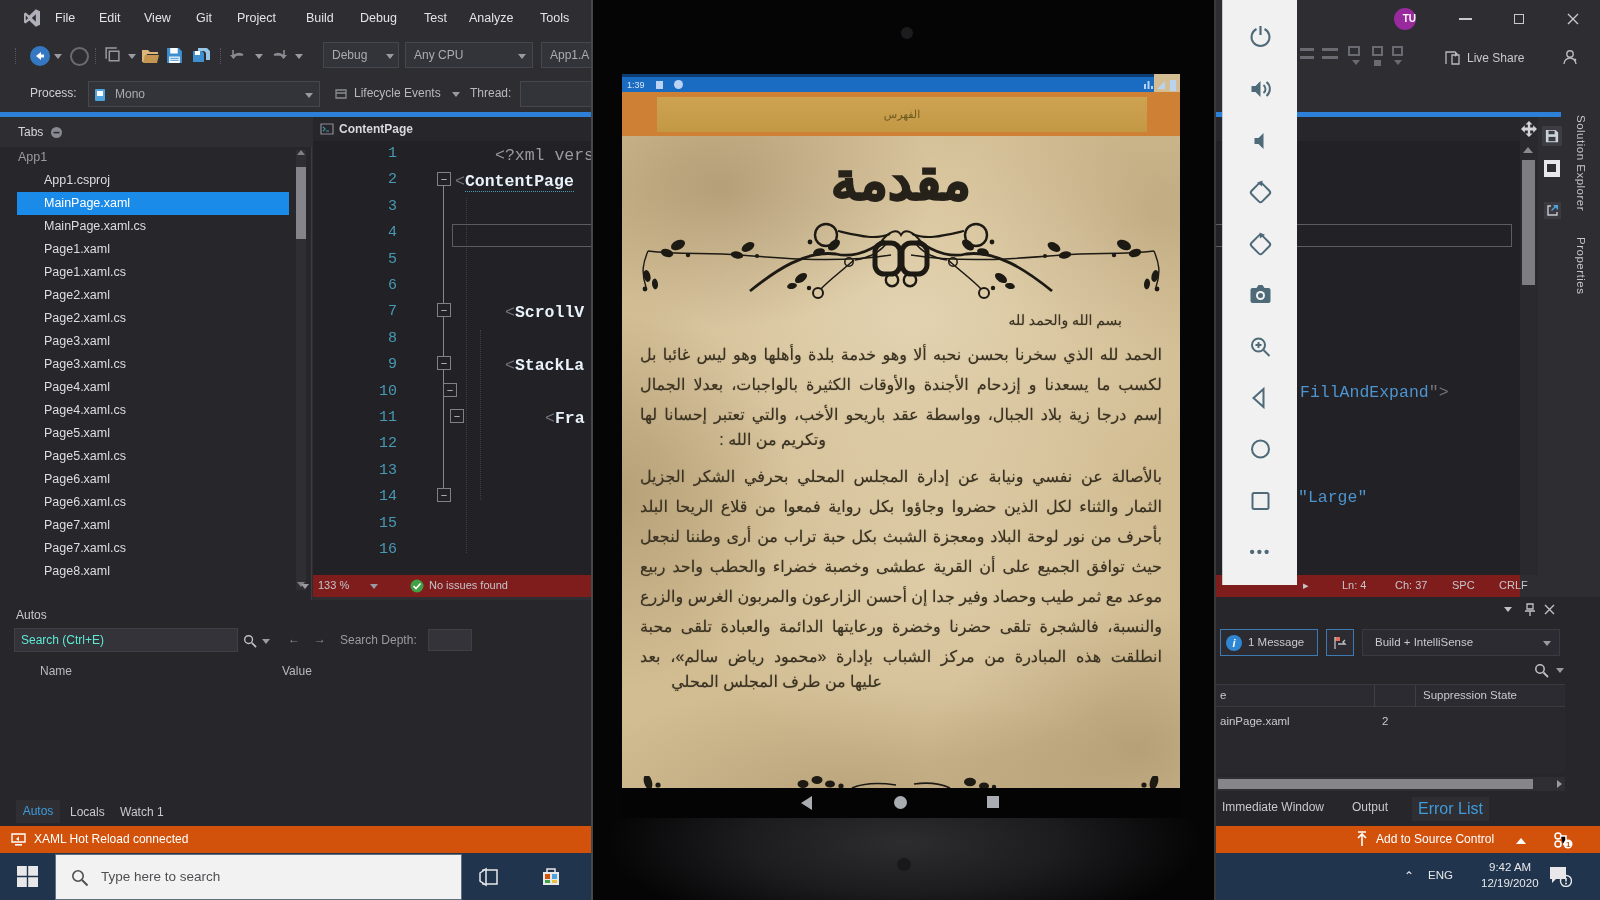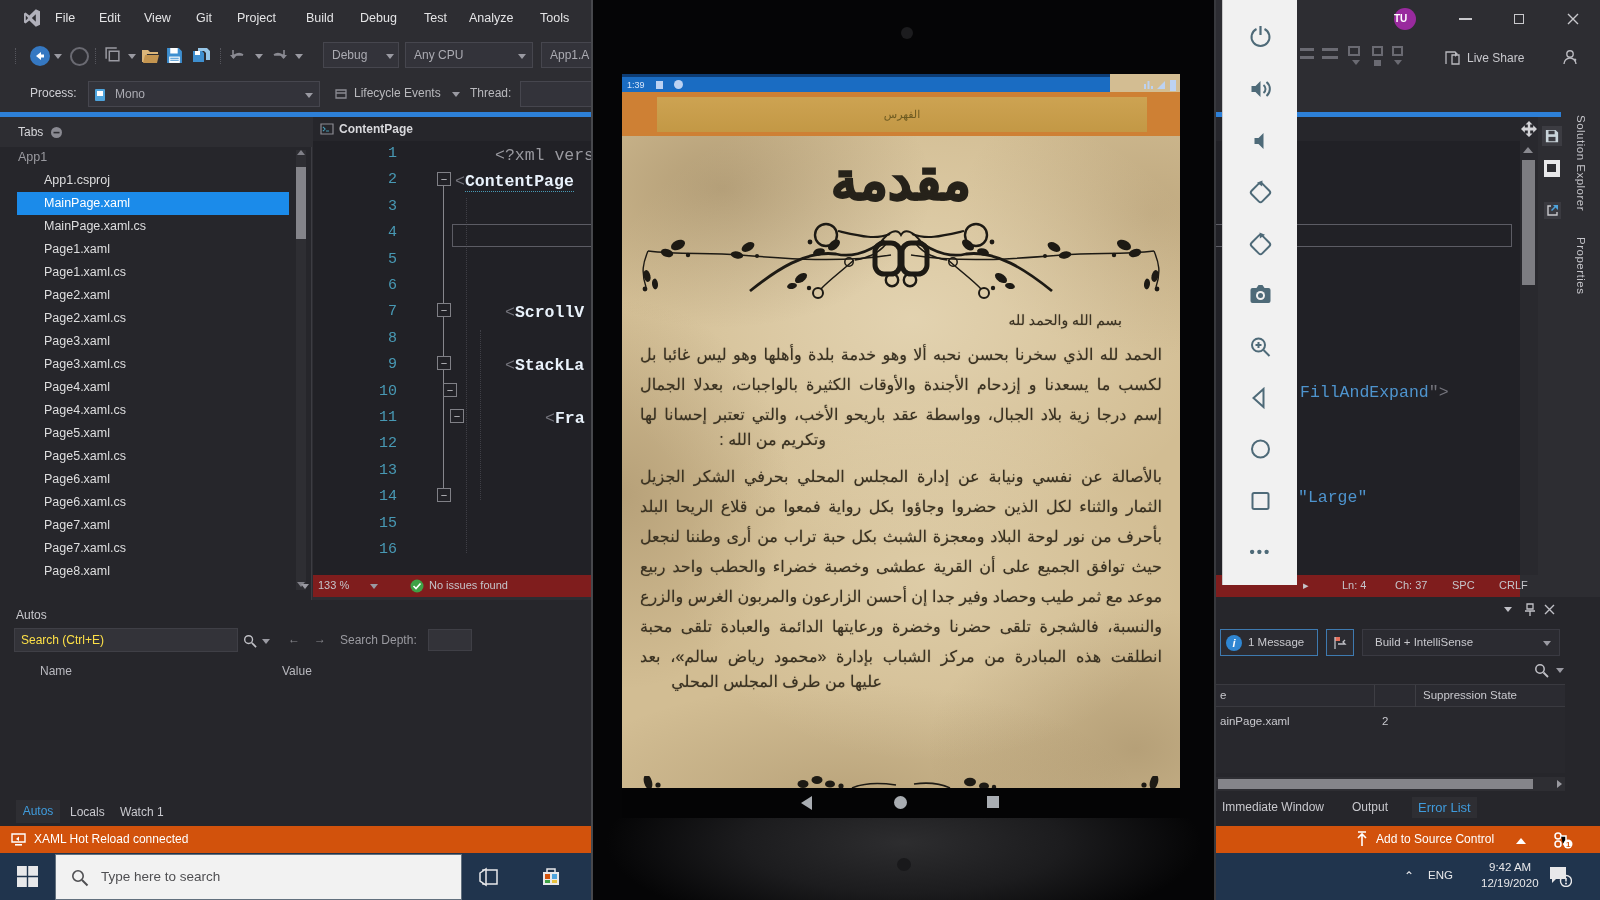--- a/index.html
+++ b/index.html
@@ -305,27 +305,27 @@
   <span style="position:absolute;left:166px;top:8px">2</span>
  </div>
 
  <div style="position:absolute;left:0;top:180px;width:349px;height:14px;background:#2e2e33">
   <div style="position:absolute;left:2px;top:2px;width:315px;height:10px;background:#85858a"></div>
   <div style="position:absolute;right:3px;top:3px;width:0;height:0;border-top:4px solid transparent;border-bottom:4px solid transparent;border-left:5px solid #9a9aa0"></div>
  </div>
 
  <span style="position:absolute;left:6px;top:203px;font-size:12px">Immediate Window</span>
  <span style="position:absolute;left:136px;top:203px;font-size:12px">Output</span>
- <span style="position:absolute;left:196px;top:200px;font-size:13px;color:#3f9bdc;background:#2e2e33;padding:3px 6px">Error List</span>
+ <span style="position:absolute;left:196px;top:200px;font-size:16px;color:#3f9bdc;background:#2e2e33;padding:3px 6px">Error List</span>
 </div>
 
 <div class="ab" id="autos">
  <span style="position:absolute;left:16px;top:8px">Autos</span>
  <div style="position:absolute;left:14px;top:28px;width:224px;height:24px;background:#333339;border:1px solid #3f3f46">
-        <span style="position:absolute;left:6px;top:4px;color:#fde047">Search (Ctrl+E)</span>
+        <span style="position:absolute;left:6px;top:4px;color:#5eead4">Search (Ctrl+E)</span>
       </div>
  <svg style="position:absolute;left:243px;top:34px" width="14" height="14" viewBox="0 0 15 15">
         <circle cx="6" cy="6" r="4.2" fill="none" stroke="#c0c0c6" stroke-width="1.5"></circle>
         <path stroke="#c0c0c6" stroke-width="1.8" d="M9.5 9.5L14 14"></path>
       </svg>
  <div class="caret" style="left:262px;top:39px"></div>
  <span style="position:absolute;left:288px;top:32px;color:#8a8a90">←</span>
  <span style="position:absolute;left:314px;top:32px;color:#8a8a90">→</span>
  <span style="position:absolute;left:340px;top:33px;color:#9a9aa0">Search Depth:</span>
  <div style="position:absolute;left:428px;top:29px;width:44px;height:22px;background:#333339;border:1px solid #3f3f46"></div>
@@ -386,21 +386,21 @@
     </svg>
 <svg class="ab" style="left:540px;top:866px" width="22" height="22" viewBox="0 0 22 22">
       <path fill="#e8e8ea" d="M3 6h16v13H3z"></path>
       <path fill="#d2520c" d="M5 8h5v5H5z"></path>
       <path fill="#4ea3dc" d="M12 8h5v5h-5z"></path>
       <path fill="#3fa145" d="M5 14h5v3H5z"></path>
       <path fill="#e8c23e" d="M12 14h5v3h-5z"></path>
       <path fill="none" stroke="#e8e8ea" stroke-width="1.5" d="M7 6V3h8v3"></path>
     </svg>
 
-<div class="ab" style="left:1394px;top:8px;width:22px;height:22px;border-radius:50%;background:#992a9e;color:#fff;font-size:10px;font-weight:bold;text-align:left;line-height:22px">TU</div>
+<div class="ab" style="left:1394px;top:8px;width:22px;height:22px;border-radius:50%;background:#992a9e;color:#fff;font-size:10px;font-weight:bold;text-align:right;line-height:22px">TU</div>
 <div class="ab" style="left:1459px;top:18px;width:13px;height:2px;background:#c8c8cc"></div>
 <div class="ab" style="left:1514px;top:14px;width:10px;height:10px;border:1.5px solid #c8c8cc"></div>
 <svg class="ab" style="left:1567px;top:13px" width="12" height="12" viewBox="0 0 12 12">
       <path stroke="#c8c8cc" stroke-width="1.4" d="M1 1l10 10M11 1L1 11"></path>
     </svg>
 
 <svg class="ab" style="left:1444px;top:50px" width="17" height="16" viewBox="0 0 17 16">
       <path fill="none" stroke="#b9b9bf" stroke-width="1.3" d="M2 14V2h9M8 5h7v9H8z"></path>
       <path fill="#b9b9bf" d="M11 1l3 3-3 3z"></path>
     </svg>
@@ -481,21 +481,21 @@
           <rect x="3" y="3" width="16" height="16" rx="1.5" fill="none" stroke="#4e6a78" stroke-width="2"></rect>
         </g>
       </svg>
  <div class="eicon" style="top:543px;font-size:15px;letter-spacing:2px;color:#4e6a78;font-weight:bold">•••</div>
 </div>
 
 <div class="ab" id="tablet">
  <div style="position:absolute;left:308px;top:27px;width:12px;height:12px;border-radius:50%;background:#1c1c1e"></div>
  <div id="tscreen">
 
-  <div style="position:absolute;left:0;top:0;width:488px;height:18px;background:#1a6cc2;border-top:3px solid #0e3d74">
+  <div style="position:absolute;left:0;top:0;width:532px;height:18px;background:#1a6cc2;border-top:3px solid #0e3d74">
    <span style="position:absolute;left:5px;top:3px;font-size:9px;color:#d7e5fa">1:39</span>
    <div style="position:absolute;left:34px;top:4px;width:7px;height:8px;background:#bcd2f2"></div>
    <div style="position:absolute;left:52px;top:3px;width:9px;height:9px;border-radius:50%;background:#bcd2f2"></div>
    <svg style="position:absolute;left:522px;top:4px" width="9" height="8">
             <path fill="#bcd2f2" d="M0 8h2V3H0zM3.5 8h2V0h-2zM7 8h2V5H7z"></path>
           </svg>
    <div style="position:absolute;left:535px;top:4px;width:0;height:0;border-left:8px solid transparent;border-bottom:8px solid #bcd2f2"></div>
    <div style="position:absolute;left:548px;top:3px;width:6px;height:11px;background:#bcd2f2"></div>
   </div>
 

